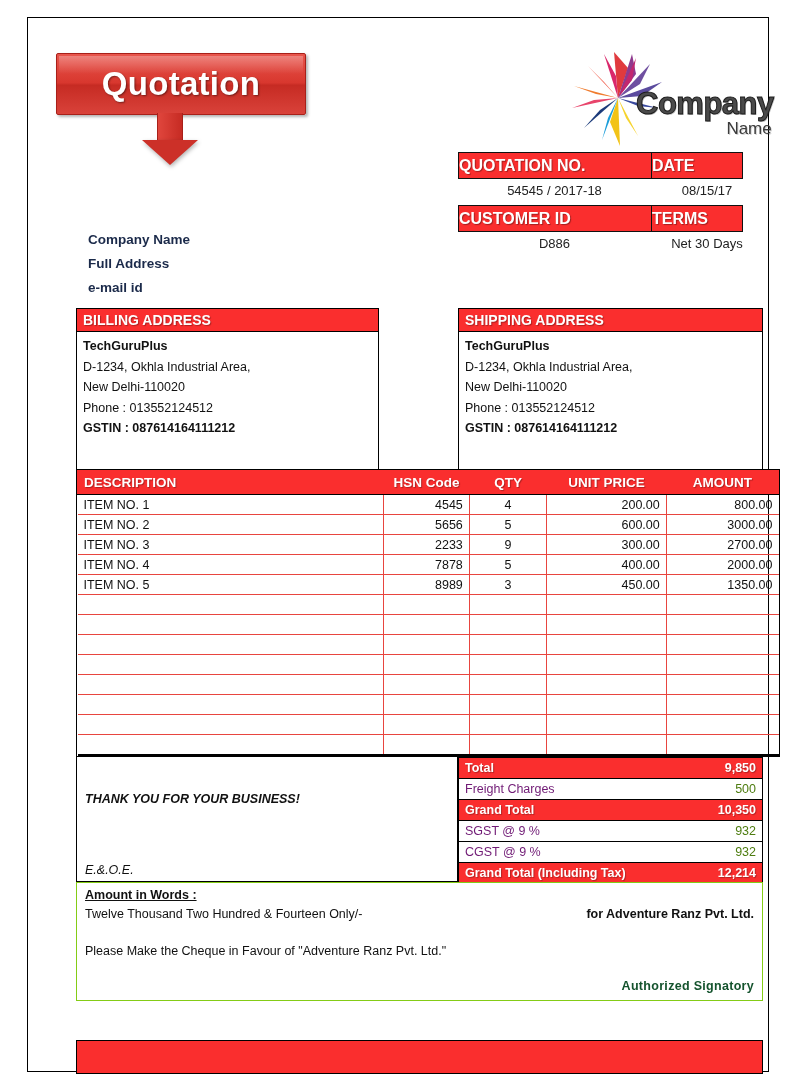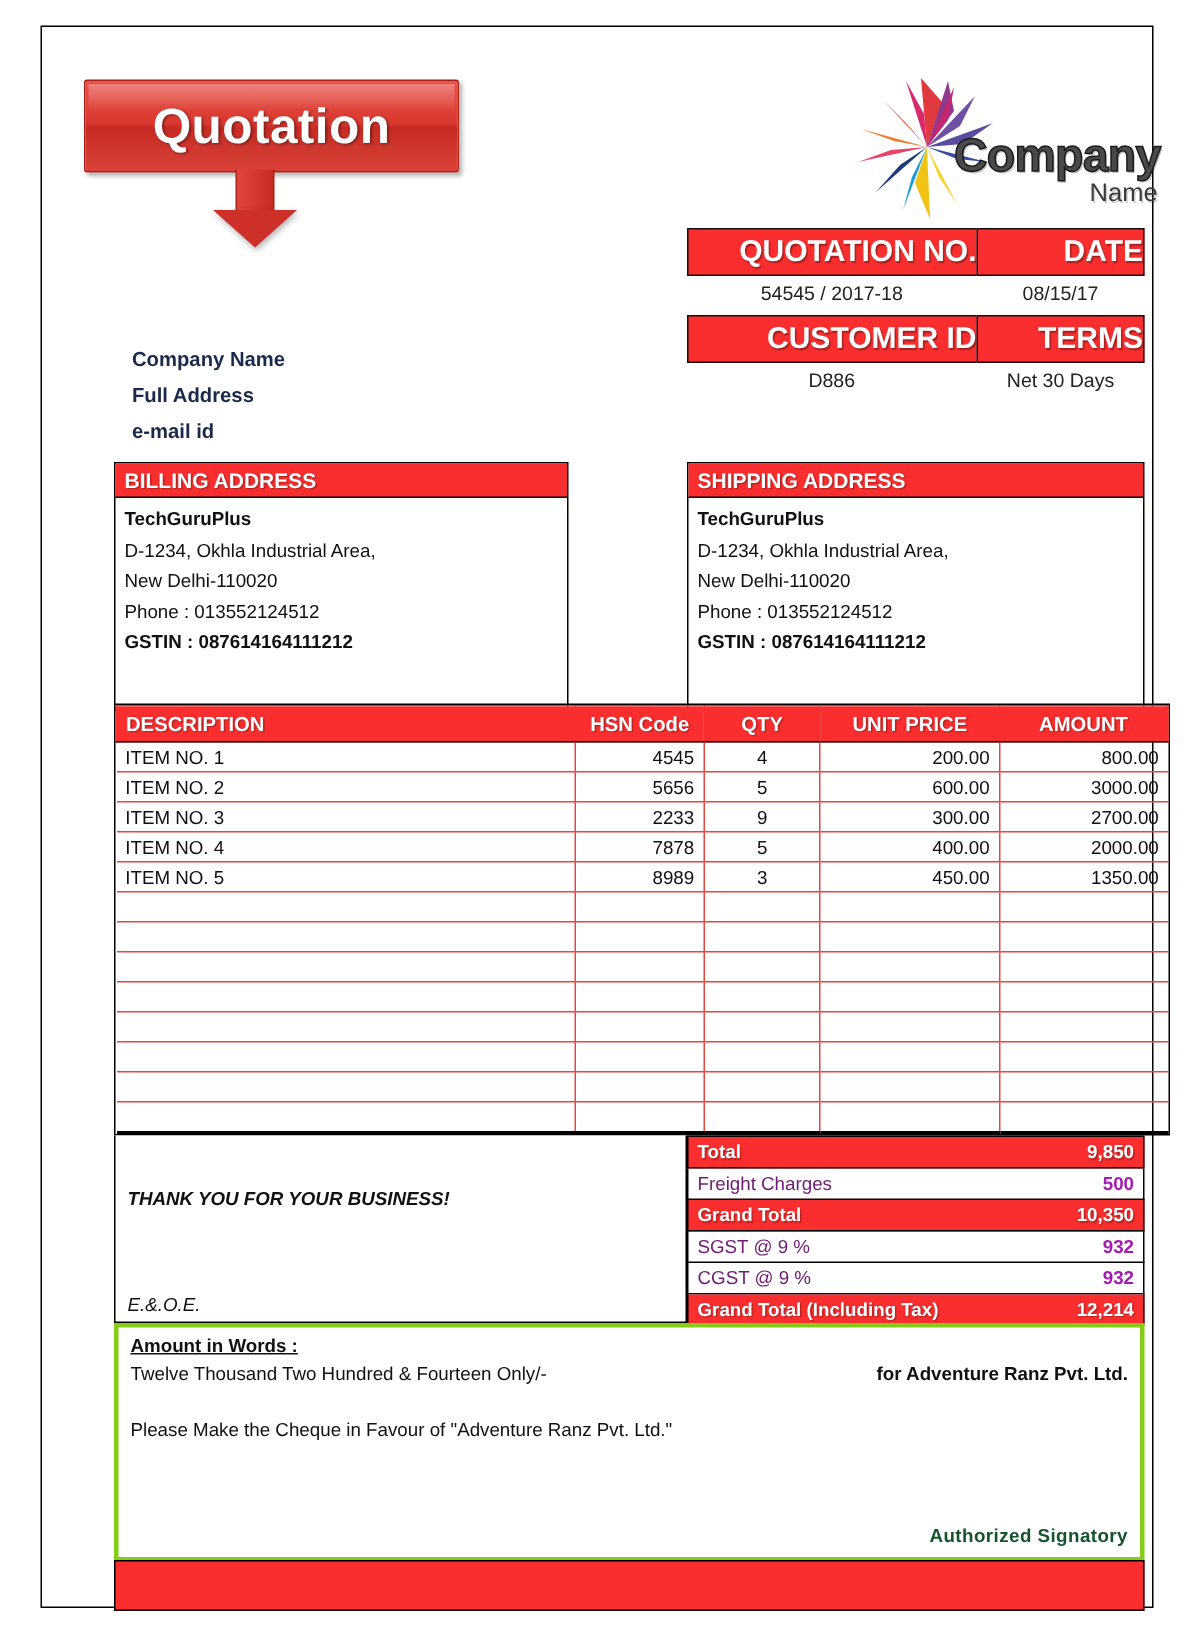--- a/index.html
+++ b/index.html
@@ -66,26 +66,26 @@
   }
   .logo-name {
     font-size: 17px; color: #3b3b3b; font-weight: normal;
     text-align: right; line-height: 1; margin-top: 1px; margin-right: 2px;
     text-shadow: 1px 1px 0 rgba(0,0,0,.18);
   }
   
   .meta { position: absolute; left: 430px; top: 134px; width: 305px; }
   .meta-row { display: flex; width: 100%; }
   .meta-head {
-    background: #FA2E2E; color: #fff; font-weight: bold; font-size: 20px;
-    text-align: right; padding: 4px 0 3px; border: 1px solid #111;
+    background: #FA2E2E; color: #fff; font-weight: bold; font-size: 16px;
+    text-align: left; padding: 4px 0 3px; border: 1px solid #111;
     text-shadow: 1px 1px 1px rgba(0,0,0,.35);
   }
   .meta-head.c1 { width: 193px; border-right: none; }
-  .meta-head.c2 { width: 112px; }
+  .meta-head.c2 { width: 92px; }
   .meta-val { font-size: 13px; color: #222; text-align: center; padding: 4px 0 4px; }
   .meta-val.c1 { width: 193px; }
   .meta-val.c2 { width: 112px; }
   .meta-gap { height: 3px; }
   
   .seller { position: absolute; left: 60px; top: 210px; }
   .seller div {
     color: #1b2a4a; font-weight: bold; font-size: 13.5px;
     line-height: 24px;
   }
@@ -139,29 +139,29 @@
     margin-top: 28px;
   }
   .eoe {
     position: absolute; left: 8px; bottom: 4px;
     font-style: italic; font-size: 12.5px; color: #111;
   }
   .totals { position: absolute; left: 430px; top: 739px; width: 305px; }
   .trow { display: flex; border: 1px solid #000; border-top: none; }
   .totals .trow:first-child { border-top: 1px solid #000; }
   .trow .lbl { flex: 1; font-size: 12.5px; padding: 3px 0 3px 6px; color: #701a75; }
-  .trow .val { font-size: 12.5px; padding: 3px 6px 3px 0; text-align: right; color: #a21caf; font-weight: bold; }
+  .trow .val { font-size: 12.5px; padding: 3px 6px 3px 0; text-align: right; color: #4d7c0f; }
   .trow.hi { background: #FA2E2E; }
   .trow.hi .lbl, .trow.hi .val {
     color: #fff; font-weight: bold; text-shadow: 1px 1px 1px rgba(0,0,0,.28);
   }
   
   .footer {
-    position: absolute; left: 48px; top: 864px; width: 687px; height: 159px;
-    border: 3px solid #84cc16; background: #fff;
+    position: absolute; left: 48px; top: 864px; width: 687px; height: 119px;
+    border: 1px solid #84cc16; background: #fff;
   }
   .words-label {
     font-size: 12.5px; font-weight: bold; color: #111;
     text-decoration: underline; padding: 5px 0 0 8px;
   }
   .words-line { position: relative; padding: 5px 8px 0 8px; display: flex; }
   .words-val { font-size: 12.5px; color: #111; flex: 1; }
   .for-co { font-size: 12.5px; font-weight: bold; color: #111; white-space: nowrap; }
   .cheque {
     font-size: 12.5px; font-weight: normal; color: #111; padding: 23px 0 0 8px;

